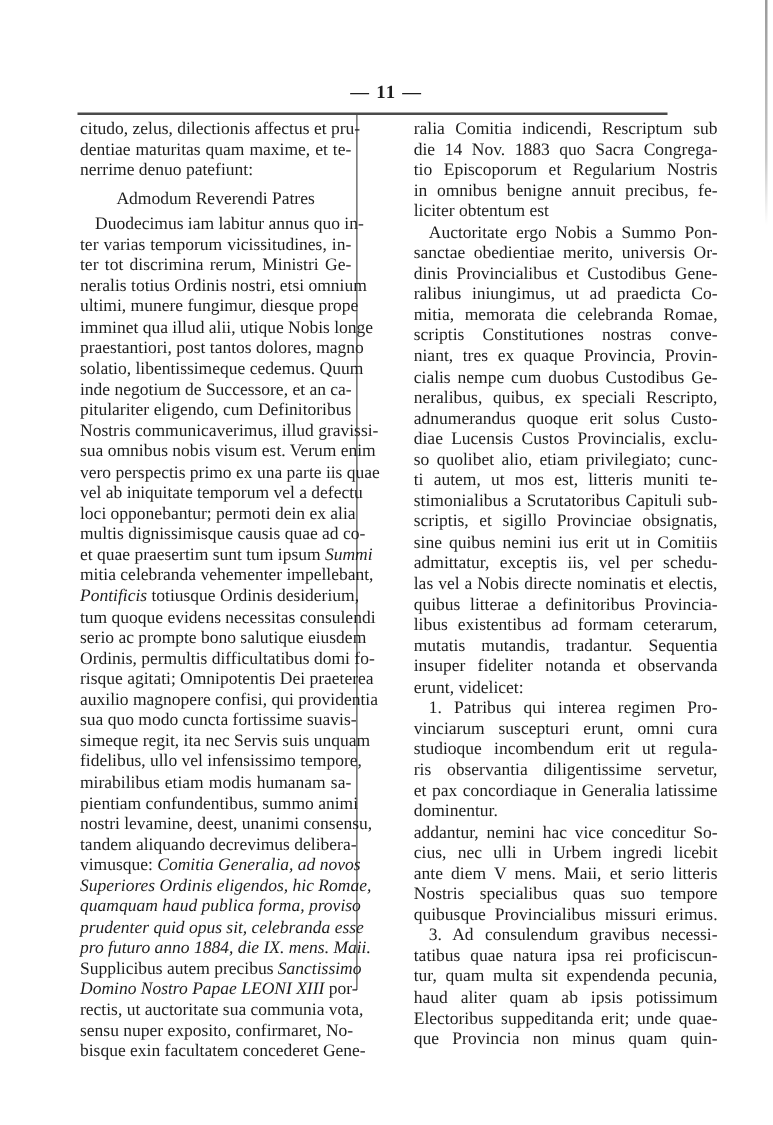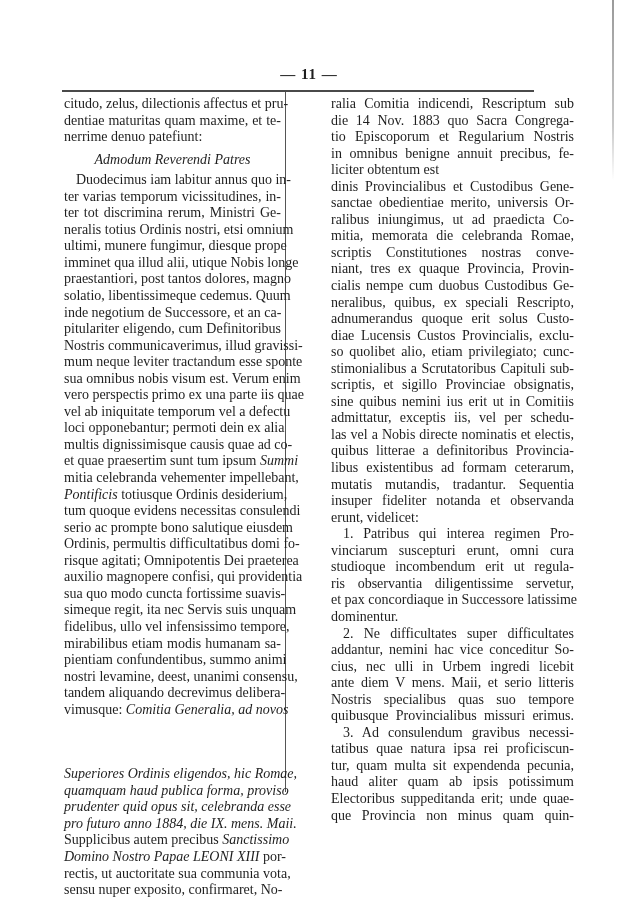--- a/index.html
+++ b/index.html
@@ -43,21 +43,20 @@
       white-space: nowrap;
       text-align: justify;
       text-align-last: justify;
       height: 16.55px;
       overflow: visible;
     }
     .line.last { text-align-last: left; }
     .line.indent { padding-left: 12px; }
     .line.heading {
       text-align: center; text-align-last: center;
-      font-style: italic;
       margin: 6px 0 4px 0;
     }
     i { font-style: italic; }
   </style>
 </head>
 <body>
 
 <div class="page-edge"></div>
 
 <div class="page-number">— 11 —</div>
@@ -73,21 +72,20 @@
     <span class="line">ter varias temporum vicissitudines, in-</span>
     <span class="line">ter tot discrimina rerum, Ministri Ge-</span>
     <span class="line">neralis totius Ordinis nostri, etsi omnium</span>
     <span class="line">ultimi, munere fungimur, diesque prope</span>
     <span class="line">imminet qua illud alii, utique Nobis longe</span>
     <span class="line">praestantiori, post tantos dolores, magno</span>
     <span class="line">solatio, libentissimeque cedemus. Quum</span>
     <span class="line">inde negotium de Successore, et an ca-</span>
     <span class="line">pitulariter eligendo, cum Definitoribus</span>
     <span class="line">Nostris communicaverimus, illud gravissi-</span>
-    <span class="line">mum neque leviter tractandum esse sponte</span>
     <span class="line">sua omnibus nobis visum est. Verum enim</span>
     <span class="line">vero perspectis primo ex una parte iis quae</span>
     <span class="line">vel ab iniquitate temporum vel a defectu</span>
     <span class="line">loci opponebantur; permoti dein ex alia</span>
     <span class="line">multis dignissimisque causis quae ad co-</span>
     <span class="line">et quae praesertim sunt tum ipsum <i>Summi</i></span>
     <span class="line">mitia celebranda vehementer impellebant,</span>
     <span class="line"><i>Pontificis</i> totiusque Ordinis desiderium,</span>
     <span class="line">tum quoque evidens necessitas consulendi</span>
     <span class="line">serio ac prompte bono salutique eiusdem</span>
@@ -95,64 +93,65 @@
     <span class="line">risque agitati; Omnipotentis Dei praeterea</span>
     <span class="line">auxilio magnopere confisi, qui providentia</span>
     <span class="line">sua quo modo cuncta fortissime suavis-</span>
     <span class="line">simeque regit, ita nec Servis suis unquam</span>
     <span class="line">fidelibus, ullo vel infensissimo tempore,</span>
     <span class="line">mirabilibus etiam modis humanam sa-</span>
     <span class="line">pientiam confundentibus, summo animi</span>
     <span class="line">nostri levamine, deest, unanimi consensu,</span>
     <span class="line">tandem aliquando decrevimus delibera-</span>
     <span class="line">vimusque: <i>Comitia Generalia, ad novos</i></span>
-    <span class="line" style="font-style: italic; margin-top: 48px;">Superiores Ordinis eligendos, hic Romae,</span>
+    <span class="line" style="font-style: italic;">Superiores Ordinis eligendos, hic Romae,</span>
     <span class="line" style="font-style: italic;">quamquam haud publica forma, proviso</span>
     <span class="line" style="font-style: italic;">prudenter quid opus sit, celebranda esse</span>
     <span class="line" style="font-style: italic;">pro futuro anno 1884, die IX. mens. Maii.</span>
     <span class="line">Supplicibus autem precibus <i>Sanctissimo</i></span>
     <span class="line"><i>Domino Nostro Papae LEONI XIII</i> por-</span>
     <span class="line">rectis, ut auctoritate sua communia vota,</span>
     <span class="line">sensu nuper exposito, confirmaret, No-</span>
     <span class="line">bisque exin facultatem concederet Gene-</span>
   </div>
 <div class="column col-right" id="col-right">
     <span class="line">ralia Comitia indicendi, Rescriptum sub</span>
     <span class="line">die 14 Nov. 1883 quo Sacra Congrega-</span>
     <span class="line">tio Episcoporum et Regularium Nostris</span>
     <span class="line">in omnibus benigne annuit precibus, fe-</span>
     <span class="line last">liciter obtentum est</span>
+    <span class="line indent">Auctoritate ergo Nobis a Summo Pon-</span>
+    <span class="line">sanctae obedientiae merito, universis Or-</span>
     <span class="line">dinis Provincialibus et Custodibus Gene-</span>
-    <span class="line">sanctae obedientiae merito, universis Or-</span>
     <span class="line">ralibus iniungimus, ut ad praedicta Co-</span>
     <span class="line">mitia, memorata die celebranda Romae,</span>
     <span class="line">scriptis Constitutiones nostras conve-</span>
     <span class="line">niant, tres ex quaque Provincia, Provin-</span>
     <span class="line">cialis nempe cum duobus Custodibus Ge-</span>
     <span class="line">neralibus, quibus, ex speciali Rescripto,</span>
     <span class="line">adnumerandus quoque erit solus Custo-</span>
     <span class="line">diae Lucensis Custos Provincialis, exclu-</span>
     <span class="line">so quolibet alio, etiam privilegiato; cunc-</span>
+    <span class="line">ti autem, ut mos est, litteris muniti te-</span>
     <span class="line">stimonialibus a Scrutatoribus Capituli sub-</span>
     <span class="line">scriptis, et sigillo Provinciae obsignatis,</span>
     <span class="line">sine quibus nemini ius erit ut in Comitiis</span>
     <span class="line">admittatur, exceptis iis, vel per schedu-</span>
     <span class="line">las vel a Nobis directe nominatis et electis,</span>
     <span class="line">quibus litterae a definitoribus Provincia-</span>
     <span class="line">libus existentibus ad formam ceterarum,</span>
     <span class="line">mutatis mutandis, tradantur. Sequentia</span>
     <span class="line">insuper fideliter notanda et observanda</span>
     <span class="line last">erunt, videlicet:</span>
     <span class="line indent">1. Patribus qui interea regimen Pro-</span>
     <span class="line">vinciarum suscepturi erunt, omni cura</span>
     <span class="line">studioque incombendum erit ut regula-</span>
     <span class="line">ris observantia diligentissime servetur,</span>
-    <span class="line">et pax concordiaque in Successore latissime</span>
+    <span class="line">et pax concordiaque in Generalia latissime</span>
     <span class="line last">dominentur.</span>
-    <span class="line indent">2. Ne difficultates super difficultates</span>
     <span class="line">addantur, nemini hac vice conceditur So-</span>
     <span class="line">cius, nec ulli in Urbem ingredi licebit</span>
     <span class="line">ante diem V mens. Maii, et serio litteris</span>
     <span class="line">Nostris specialibus quas suo tempore</span>
     <span class="line">quibusque Provincialibus missuri erimus.</span>
     <span class="line indent">3. Ad consulendum gravibus necessi-</span>
     <span class="line">tatibus quae natura ipsa rei proficiscun-</span>
     <span class="line">tur, quam multa sit expendenda pecunia,</span>
     <span class="line">haud aliter quam ab ipsis potissimum</span>
     <span class="line">Electoribus suppeditanda erit; unde quae-</span>

